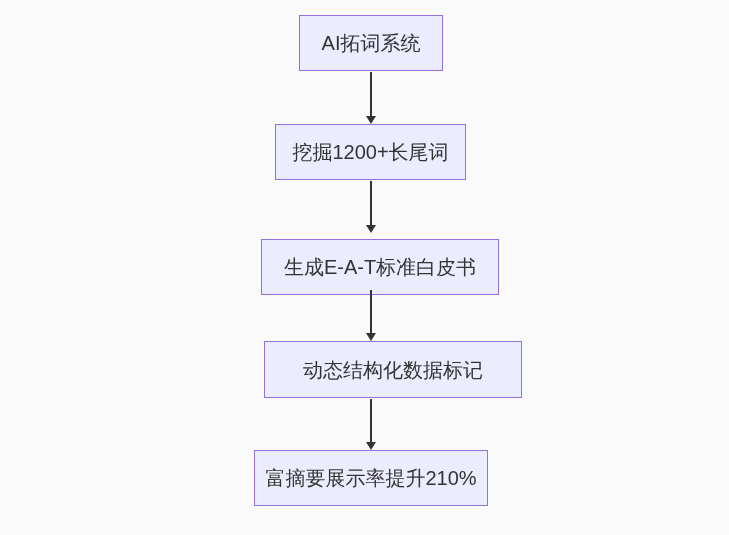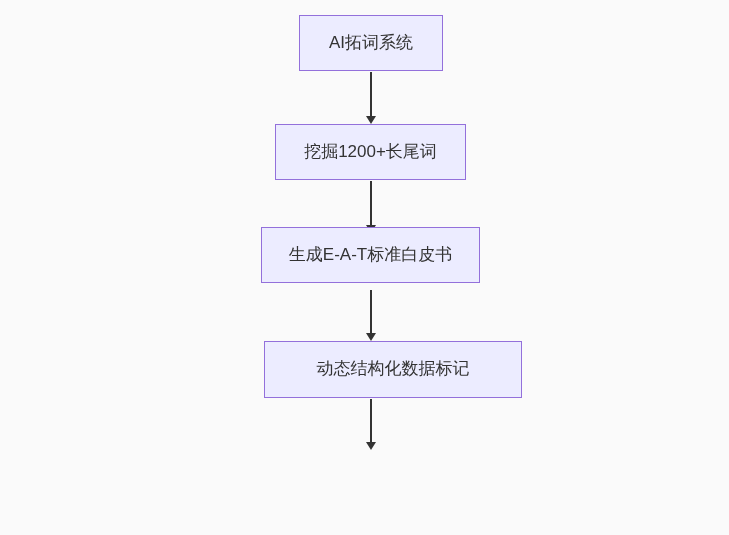--- a/index.html
+++ b/index.html
@@ -24,27 +24,27 @@
     position:absolute;
     background:var(--node-fill);
     border:1.5px solid var(--node-border);
     display:flex;
     align-items:center;
     justify-content:center;
     text-align:center;
   }
   .node-label{
     color:var(--text-color);
-    font-size:17px;
+    font-size:20px;
     line-height:1.2;
     white-space:nowrap;
   }
   .node-1{left:299px;top:15px;width:144px;height:56px;}
   .node-2{left:275px;top:124px;width:191px;height:56px;align-items:center;}
-  .node-3{left:261px;top:227px;width:219px;height:56px;}
+  .node-3{left:261px;top:239px;width:238px;height:56px;}
   .node-4{left:264px;top:341px;width:258px;height:57px;text-align:right;}
   .node-5{left:254px;top:450px;width:234px;height:56px;}
   .edge{
     position:absolute;
     left:370px;
     width:2px;
     background:var(--edge-color);
   }
   .edge::after{
     content:"";
@@ -84,14 +84,17 @@
   </div>
 
   <div class="edge edge-3"></div>
 
   <div class="node node-4">
     <span class="node-label">动态结构化数据标记</span>
   </div>
 
   <div class="edge edge-4"></div>
 
+  <div class="node node-5">
+    <span class="node-label">富摘要展示率提升210%</span>
+  </div>
 
 </div>
 
 </body></html>

